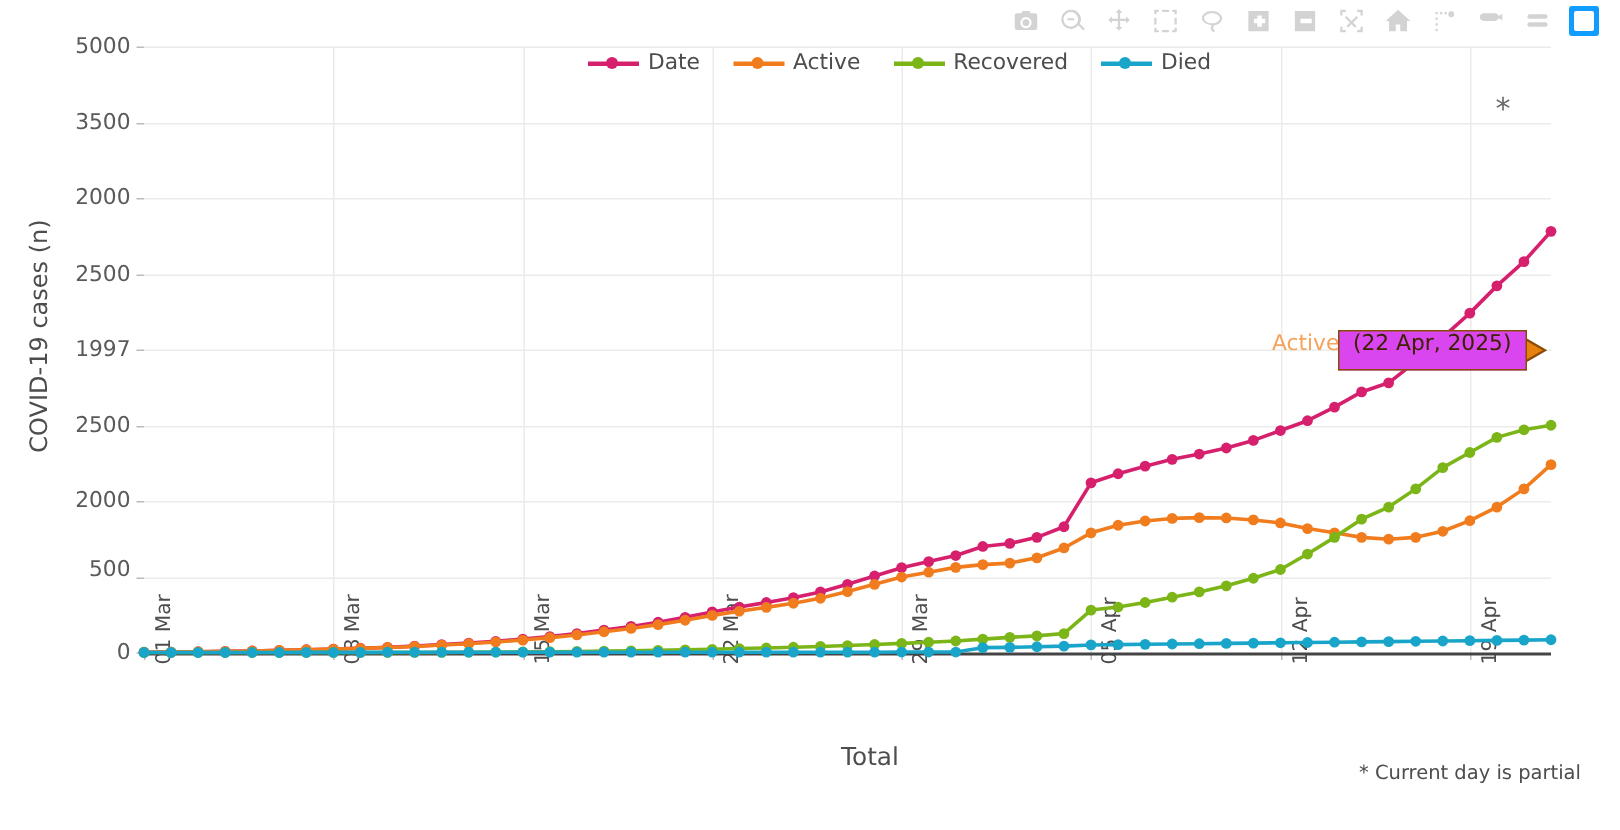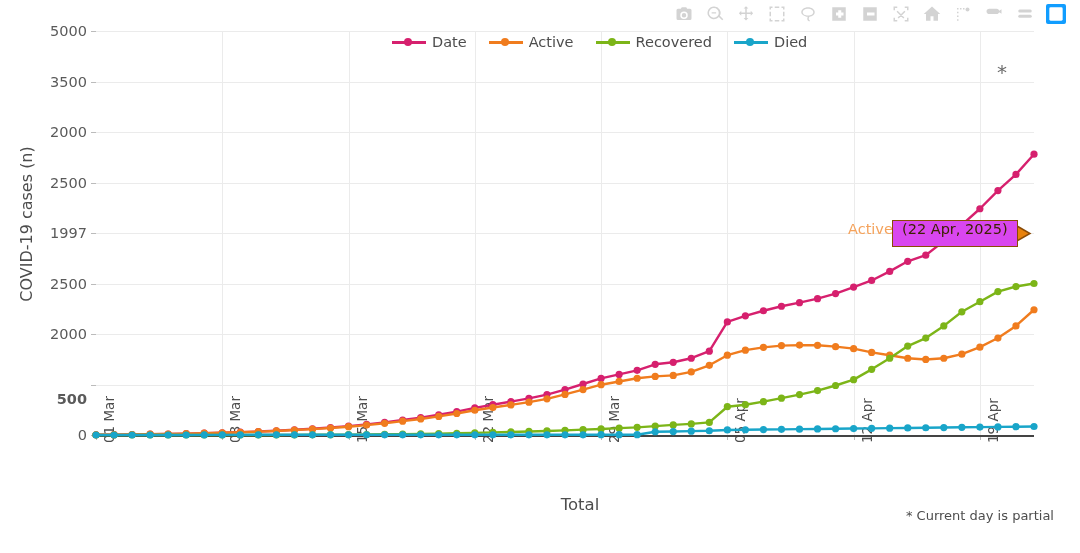--- a/index.html
+++ b/index.html
@@ -189,21 +189,21 @@
       <div class="vgridline" style="left: 348.538px; top: 31px; height: 404px;"></div>
       <div class="vgridline" style="left: 474.808px; top: 31px; height: 404px;"></div>
       <div class="vgridline" style="left: 601.077px; top: 31px; height: 404px;"></div>
       <div class="vgridline" style="left: 727.346px; top: 31px; height: 404px;"></div>
       <div class="vgridline" style="left: 853.615px; top: 31px; height: 404px;"></div>
       <div class="vgridline" style="left: 979.885px; top: 31px; height: 404px;"></div>
     </div>
   <div id="yticks">
       <div class="ytick" style="top: 435px; right: 993px;">0</div>
       <div class="axisline" style="left: 91px; top: 435px; width: 5px; height: 1px; background: rgb(187, 187, 187);"></div>
-      <div class="ytick" style="top: 399px; right: 993px; font-weight: bold;">500</div>
+      <div class="ytick" style="top: 380px; right: 993px;">500</div>
       <div class="axisline" style="left: 91px; top: 384.5px; width: 5px; height: 1px; background: rgb(187, 187, 187);"></div>
       <div class="ytick" style="top: 334px; right: 993px;">2000</div>
       <div class="axisline" style="left: 91px; top: 334px; width: 5px; height: 1px; background: rgb(187, 187, 187);"></div>
       <div class="ytick" style="top: 283.5px; right: 993px;">2500</div>
       <div class="axisline" style="left: 91px; top: 283.5px; width: 5px; height: 1px; background: rgb(187, 187, 187);"></div>
       <div class="ytick" style="top: 233px; right: 993px;">1997</div>
       <div class="axisline" style="left: 91px; top: 233px; width: 5px; height: 1px; background: rgb(187, 187, 187);"></div>
       <div class="ytick" style="top: 182.5px; right: 993px;">2500</div>
       <div class="axisline" style="left: 91px; top: 182.5px; width: 5px; height: 1px; background: rgb(187, 187, 187);"></div>
       <div class="ytick" style="top: 132px; right: 993px;">2000</div>

